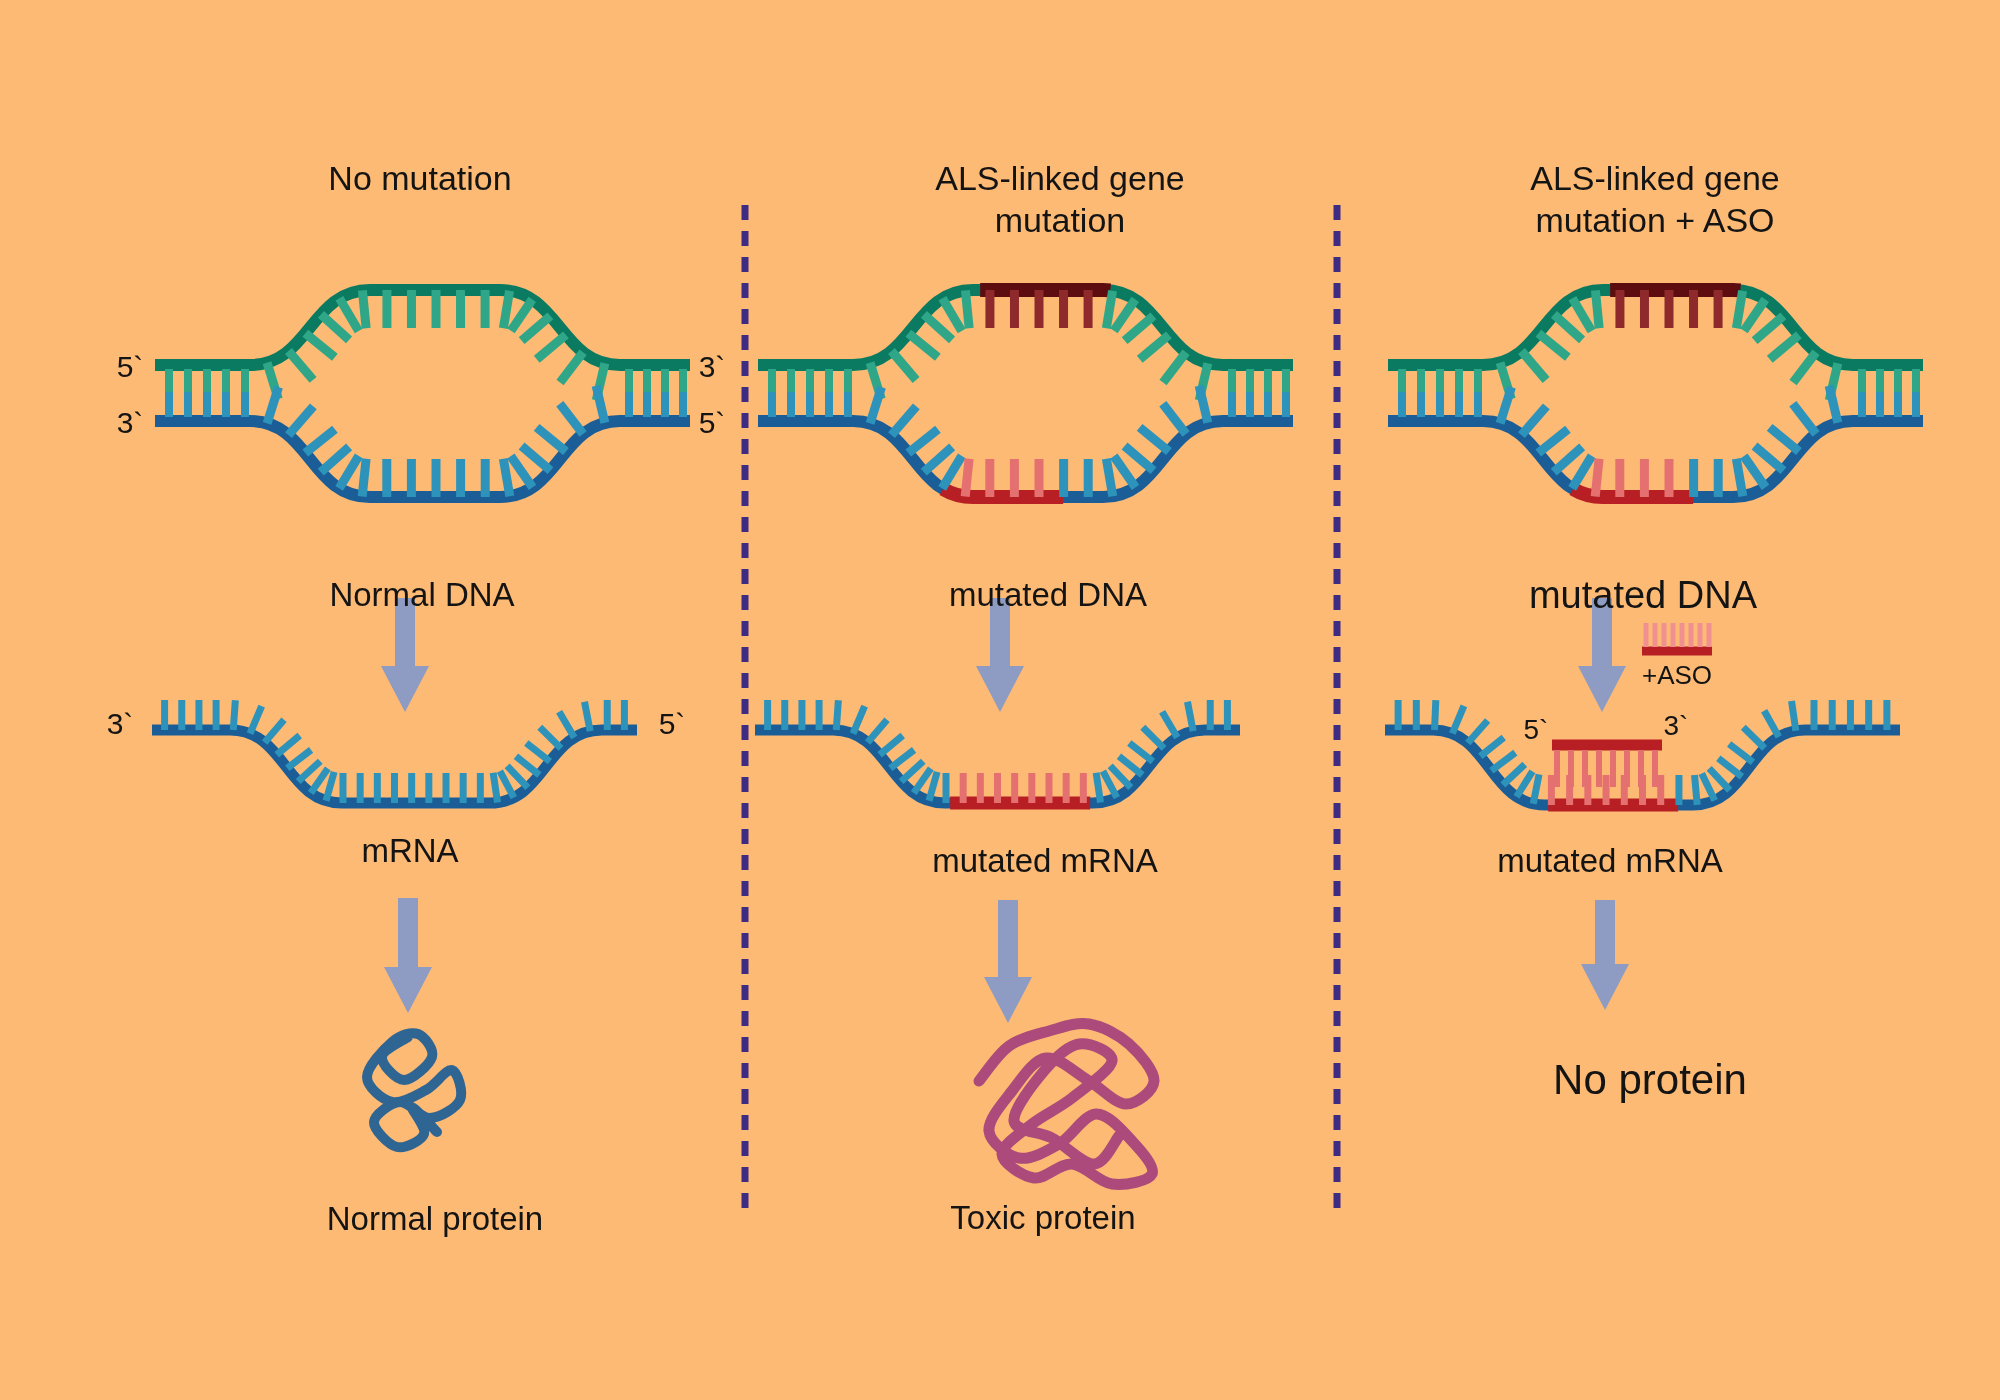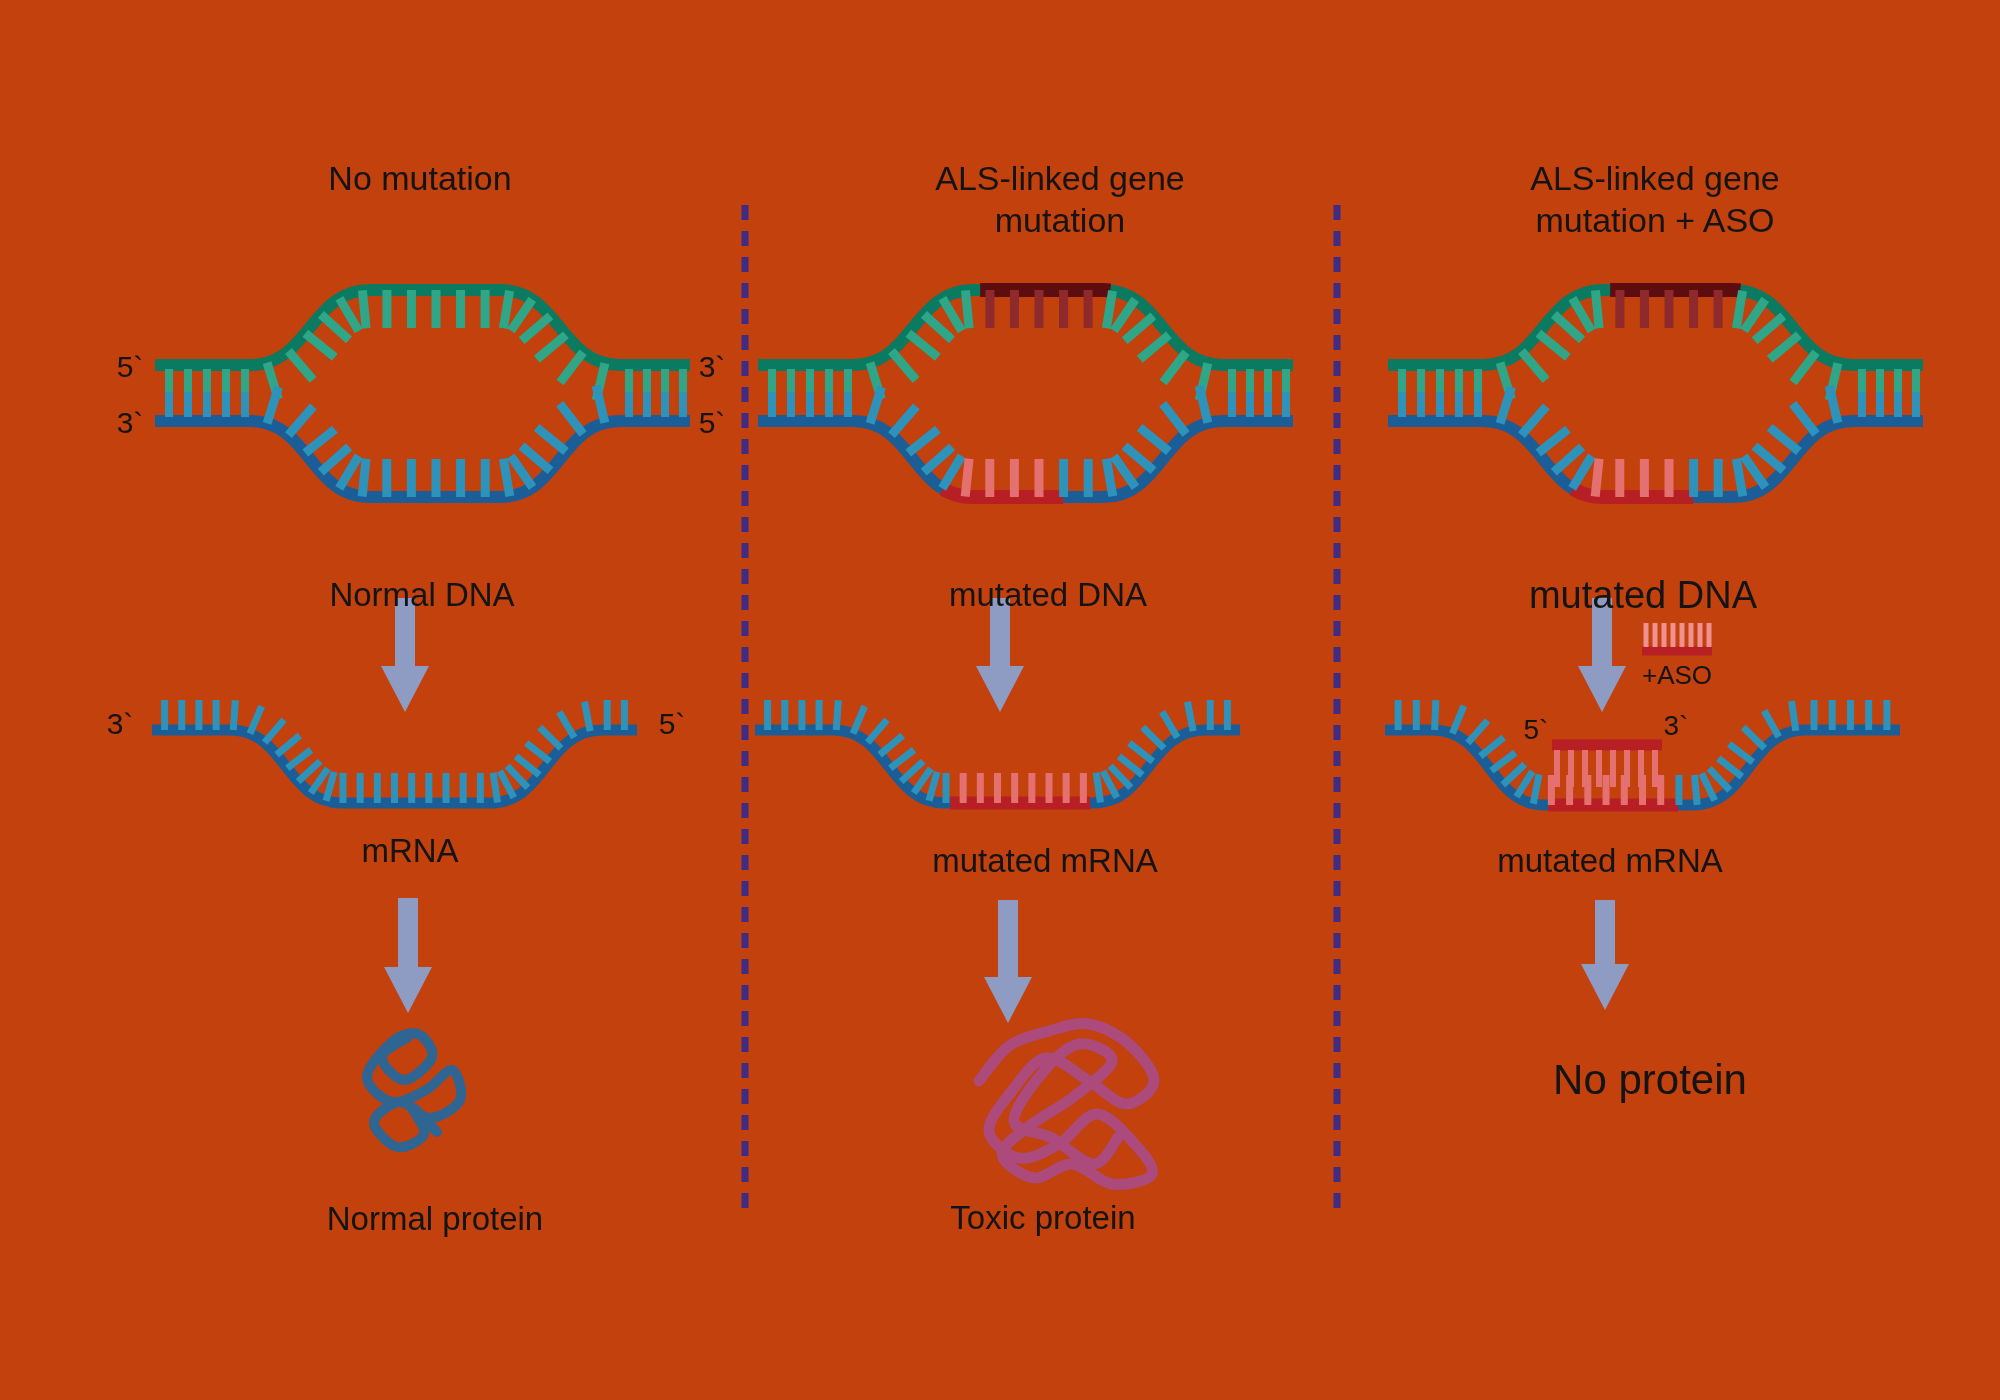--- a/index.html
+++ b/index.html
@@ -1,16 +1,16 @@
 <!DOCTYPE html>
 <html><head>
 <meta charset="utf-8">
 <style>
   html,body{margin:0;padding:0;background:#ffffff;}
-  .stage{position:relative;width:2000px;height:1400px;background:#c2410c;overflow:hidden;}
+  .stage{position:relative;width:2000px;height:1400px;background:#fdba74;overflow:hidden;}
   svg{display:block;}
   text{font-family:"Liberation Sans",sans-serif;text-anchor:middle;}
   .tt{font-size:34px;font-weight:500;}
   .tl{font-size:33px;font-weight:500;}
   .tp{font-size:30px;font-weight:500;}
   .sm{font-size:28px;}
   .ts{font-size:26px;font-weight:500;}
   .lg{font-size:38px;}
   .xl{font-size:42px;}
 </style>

